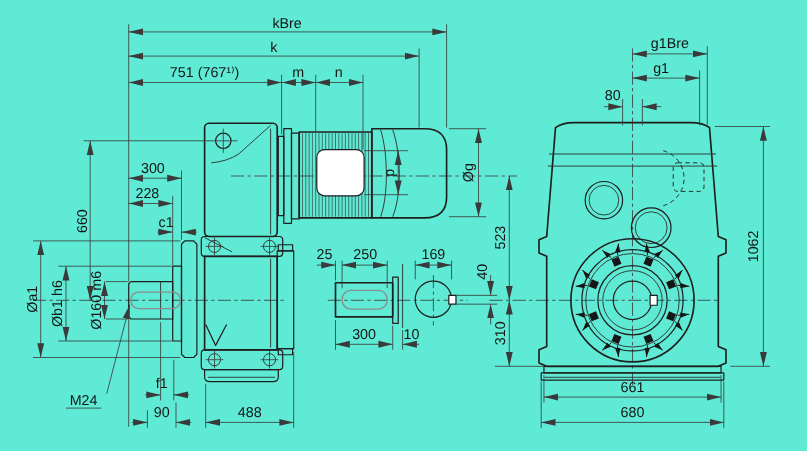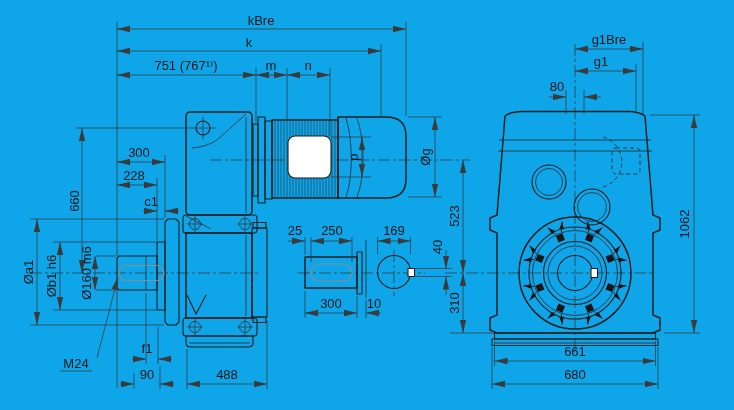--- a/index.html
+++ b/index.html
@@ -1,16 +1,16 @@
 <!DOCTYPE html>
 <html><head>
 <meta charset="utf-8">
 <style>
   html,body{margin:0;padding:0;background:#ffffff;}
-  #stage{position:relative;width:734px;height:410px;background:#0ea5e9;overflow:hidden;
+  #stage{position:relative;width:734px;height:410px;background:#5eead4;overflow:hidden;
          font-family:"Liberation Sans","DejaVu Sans",sans-serif;}
   svg{display:block}
   text{font-family:"Liberation Sans","DejaVu Sans",sans-serif;font-size:13px;fill:#161616;}
   .dvm{dominant-baseline:middle;}
   .ol{stroke:#1f1f1f;stroke-width:1.5;fill:none;stroke-linejoin:round;stroke-linecap:round;}
   .o2{stroke:#1f1f1f;stroke-width:1.1;fill:none;stroke-linejoin:round;}
   .o3{stroke:#2a2a2a;stroke-width:0.8;fill:none;}
   .fin{stroke:#2a2a2a;stroke-width:0.55;fill:none;}
   .dim{stroke:#3a3a3a;stroke-width:0.75;fill:none;}
   .cl{stroke:#3a3a3a;stroke-width:0.75;fill:none;stroke-dasharray:12 3 3 3;}

